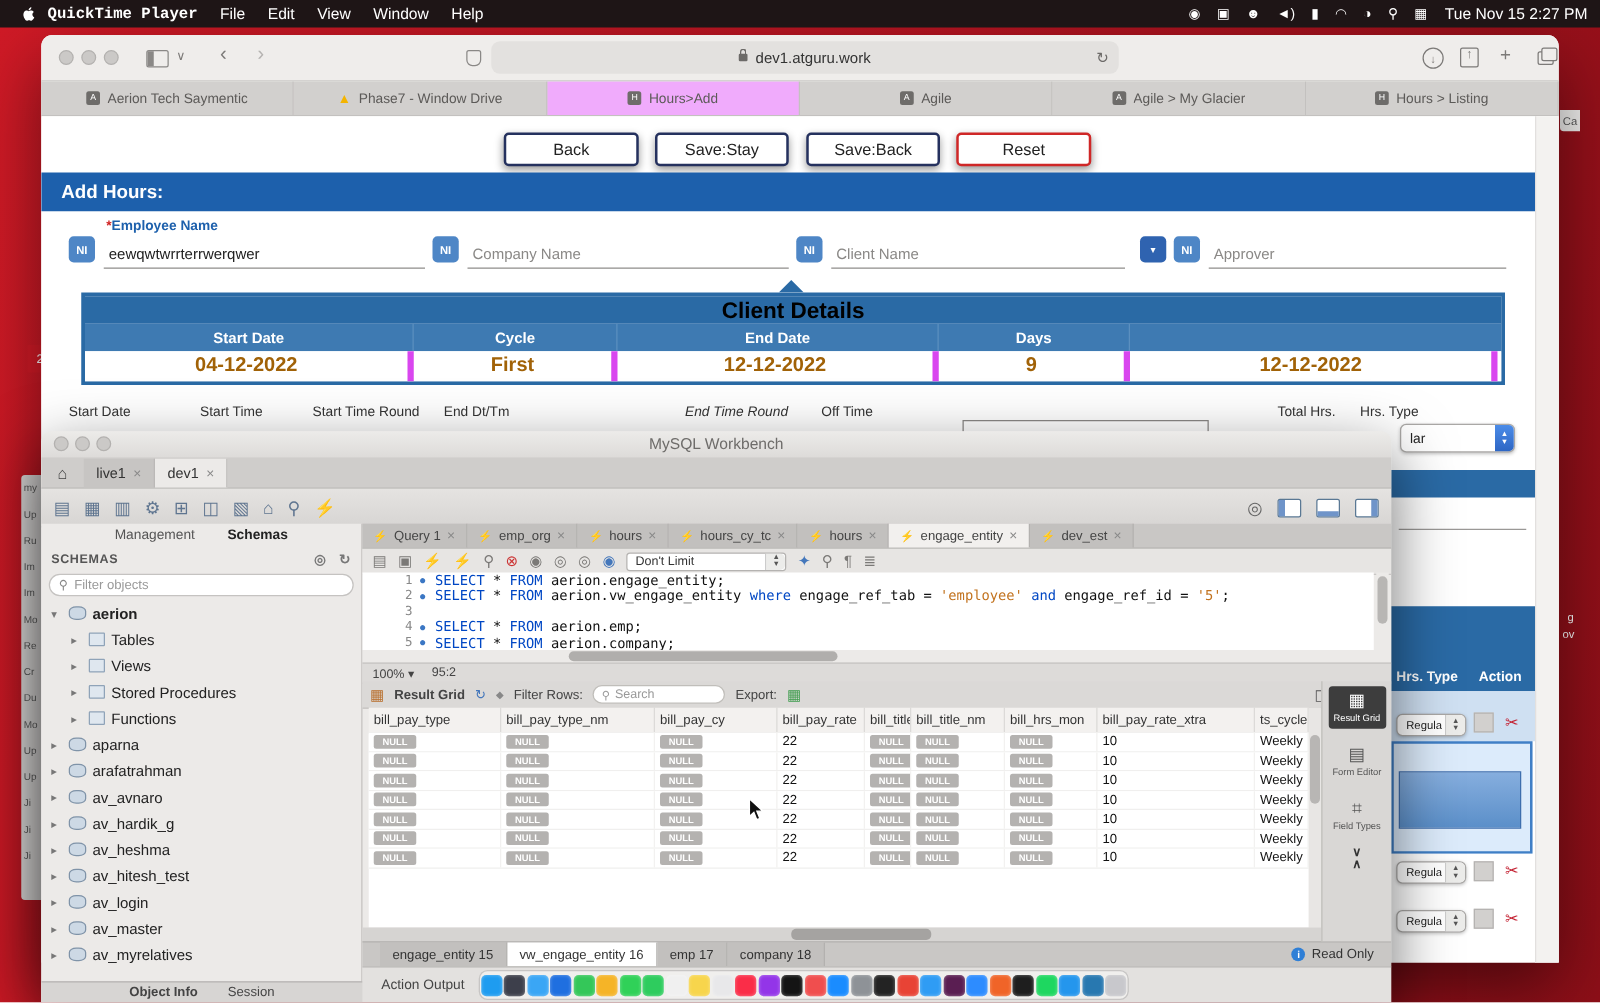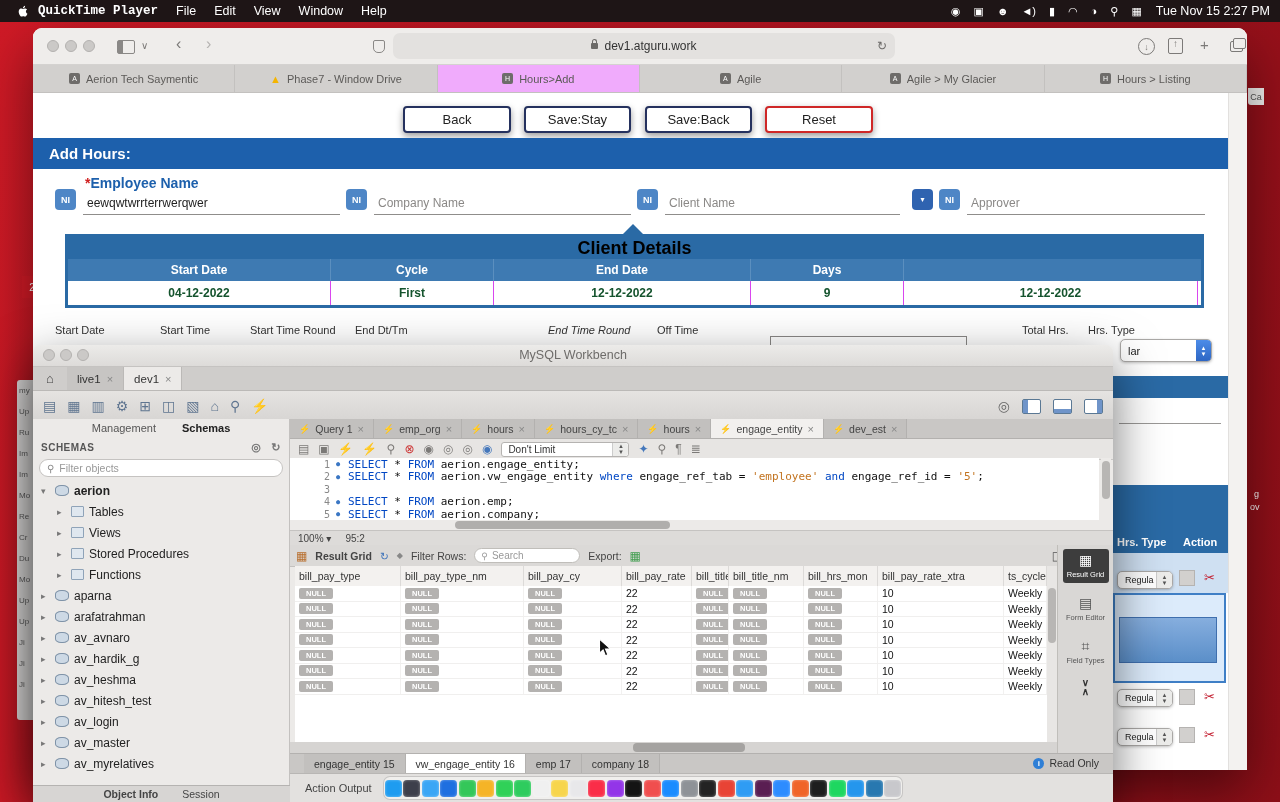--- a/index.html
+++ b/index.html
@@ -44,33 +44,33 @@
   .btab.on{background:#f0abfc;}
   .btab .fav{width:11px;height:11px;border-radius:2px;background:#6e6c6a;color:#fff;font-size:7px;display:flex;align-items:center;justify-content:center;flex:0 0 auto;}
   .btab .fav.drive{background:transparent;color:#f4b400;font-size:11px;}
   .btl{font-size:11px;color:#5c5a58;overflow:hidden;text-overflow:ellipsis;}
   .bpage{position:relative;width:1214px;height:679px;background:#fff;}
 
   
   .btn{position:absolute;top:13px;width:108px;height:27px;background:#fff;border:2px solid #25315e;border-radius:4px;display:flex;align-items:center;justify-content:center;font-size:13px;color:#222;box-shadow:0 3px 7px rgba(0,0,0,.4);box-sizing:border-box;}
   .btn.reset{border-color:#cf2727;}
   .banner{position:absolute;left:0;top:45px;width:1195px;height:31px;background:#1d60ac;color:#fff;font-size:15px;font-weight:bold;display:flex;align-items:center;padding-left:16px;box-sizing:border-box;}
-  .flabel{position:absolute;font-size:14px;color:#1d60ac;font-weight:bold;}
+  .flabel{position:absolute;font-size:11px;color:#1d60ac;font-weight:bold;}
   .req{color:#d02020;}
   .ni{position:absolute;top:96px;width:21px;height:21px;background:#4e86c6;border-radius:4px;color:#fff;font-size:9px;font-weight:bold;display:flex;align-items:center;justify-content:center;}
   .uline{position:absolute;top:99px;height:22px;border-bottom:1px solid #8f8d8b;font-size:12px;color:#222;display:flex;align-items:center;}
   .ph{color:#8a8886;}
   .dd-blue{position:absolute;top:96px;width:21px;height:21px;background:#2f63b0;border-radius:4px;color:#fff;font-size:8px;display:flex;align-items:center;justify-content:center;}
   .cdt{position:absolute;left:32px;top:141px;width:1133px;border:3px solid #2a6aa5;background:#fff;}
   .cdt-arrow{position:absolute;left:590px;top:131px;width:0;height:0;border-left:10px solid transparent;border-right:10px solid transparent;border-bottom:10px solid #2a6aa5;}
   .cdt-title{height:22px;background:#2a6aa5;color:#000000;font-size:18px;font-weight:bold;display:flex;align-items:center;justify-content:center;}
   .cd-hrow{display:flex;height:22px;background:#3e7ab2;}
   .cdc{color:#fff;font-size:12px;font-weight:bold;display:flex;align-items:center;justify-content:center;border-right:1px solid #5b8fbf;box-sizing:border-box;}
   .cd-drow{display:flex;height:24px;background:#fff;}
-  .cdv{color:#14532d;font-size:12px;font-weight:bold;display:flex;align-items:center;justify-content:center;border-right:1px solid #d946ef;box-sizing:border-box;}
+  .cdv{color:#a16207;font-size:16px;font-weight:bold;display:flex;align-items:center;justify-content:center;border-right:5px solid #d946ef;box-sizing:border-box;}
   .tlab{position:absolute;top:0;font-size:11px;color:#333;white-space:nowrap;}
   .boxinput{position:absolute;left:737px;top:243px;width:195px;height:16px;border:1px solid #8a8886;}
   .macsel{position:absolute;background:#fff;border:1px solid #aaa8a6;border-radius:5px;box-shadow:0 1px 3px rgba(0,0,0,.25);display:flex;align-items:center;box-sizing:border-box;}
   .macsel .txt{flex:1;padding-left:7px;font-size:11px;color:#222;overflow:hidden;}
   .stepper{width:15px;align-self:stretch;background:linear-gradient(#4c8ce8,#2d66c4);border-radius:0 4px 4px 0;color:#fff;font-size:6px;line-height:6px;display:flex;flex-direction:column;align-items:center;justify-content:center;}
   .stepper.gray{background:#ececea;color:#555;border-left:1px solid #ccc;}
   .rcol-bar{position:absolute;left:1080px;width:115px;background:#2a6aa5;}
   .rcol-hdr{position:absolute;left:1080px;top:392px;width:115px;height:68px;background:#2a6aa5;}
   .rcol-hdr .h{position:absolute;bottom:5px;color:#fff;font-size:11px;font-weight:bold;}
   .rrow{position:absolute;left:1080px;width:115px;}

